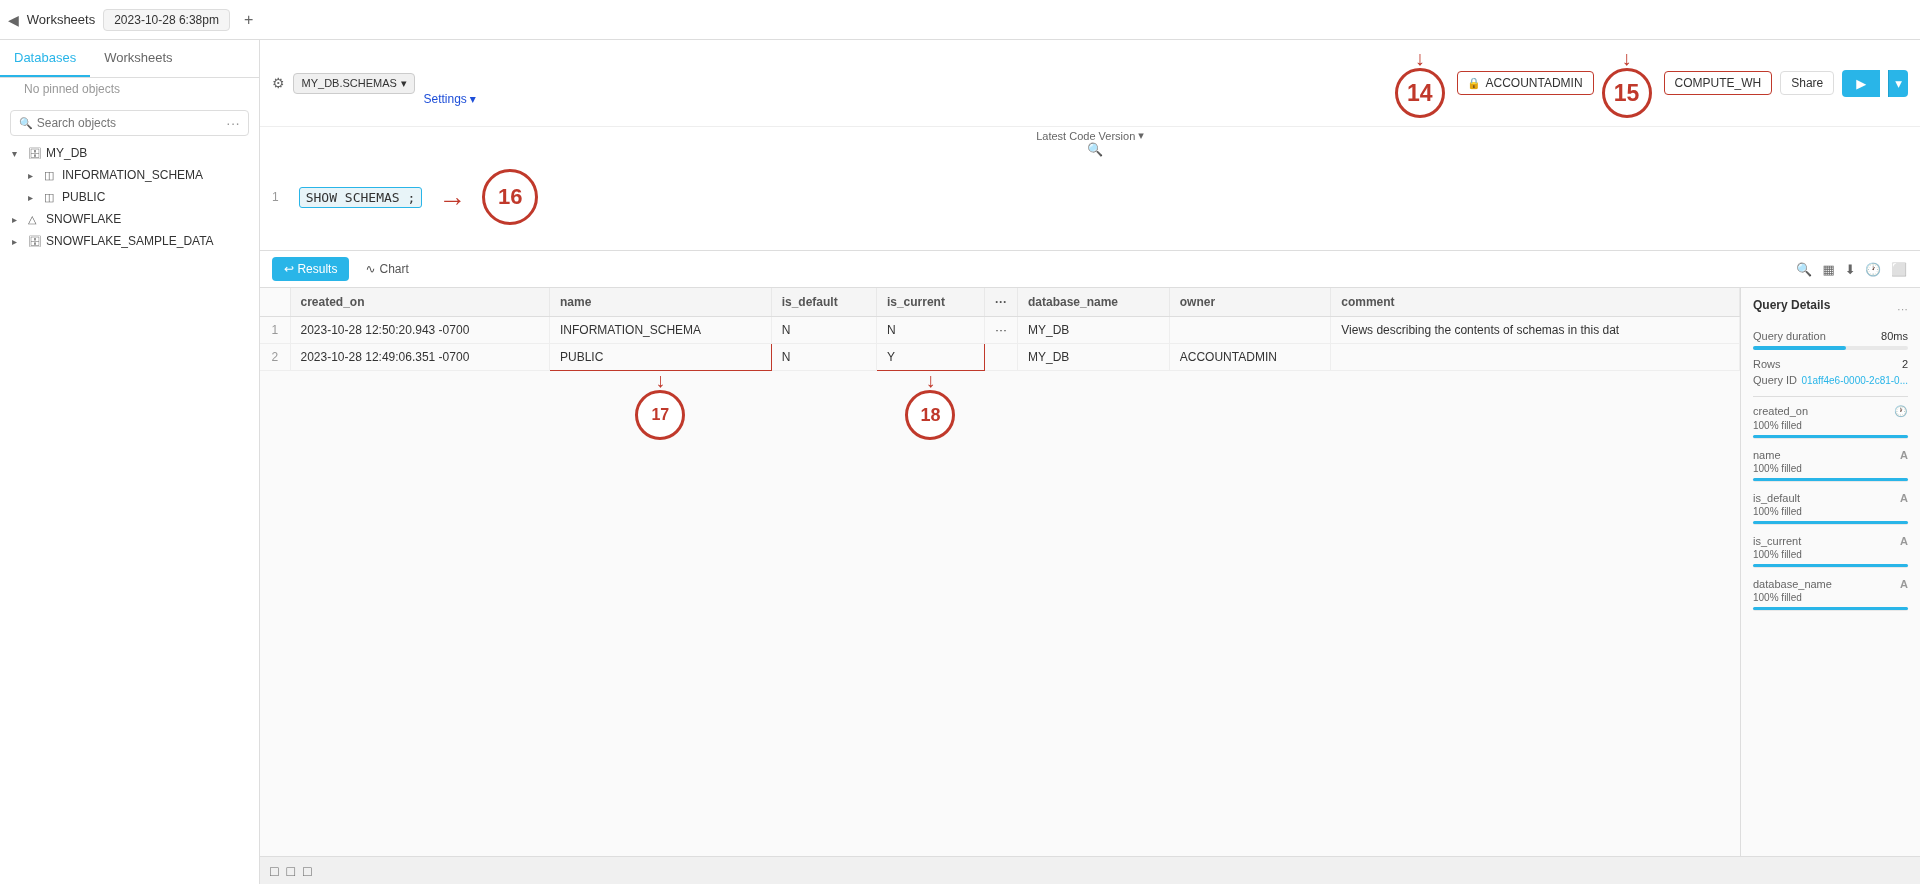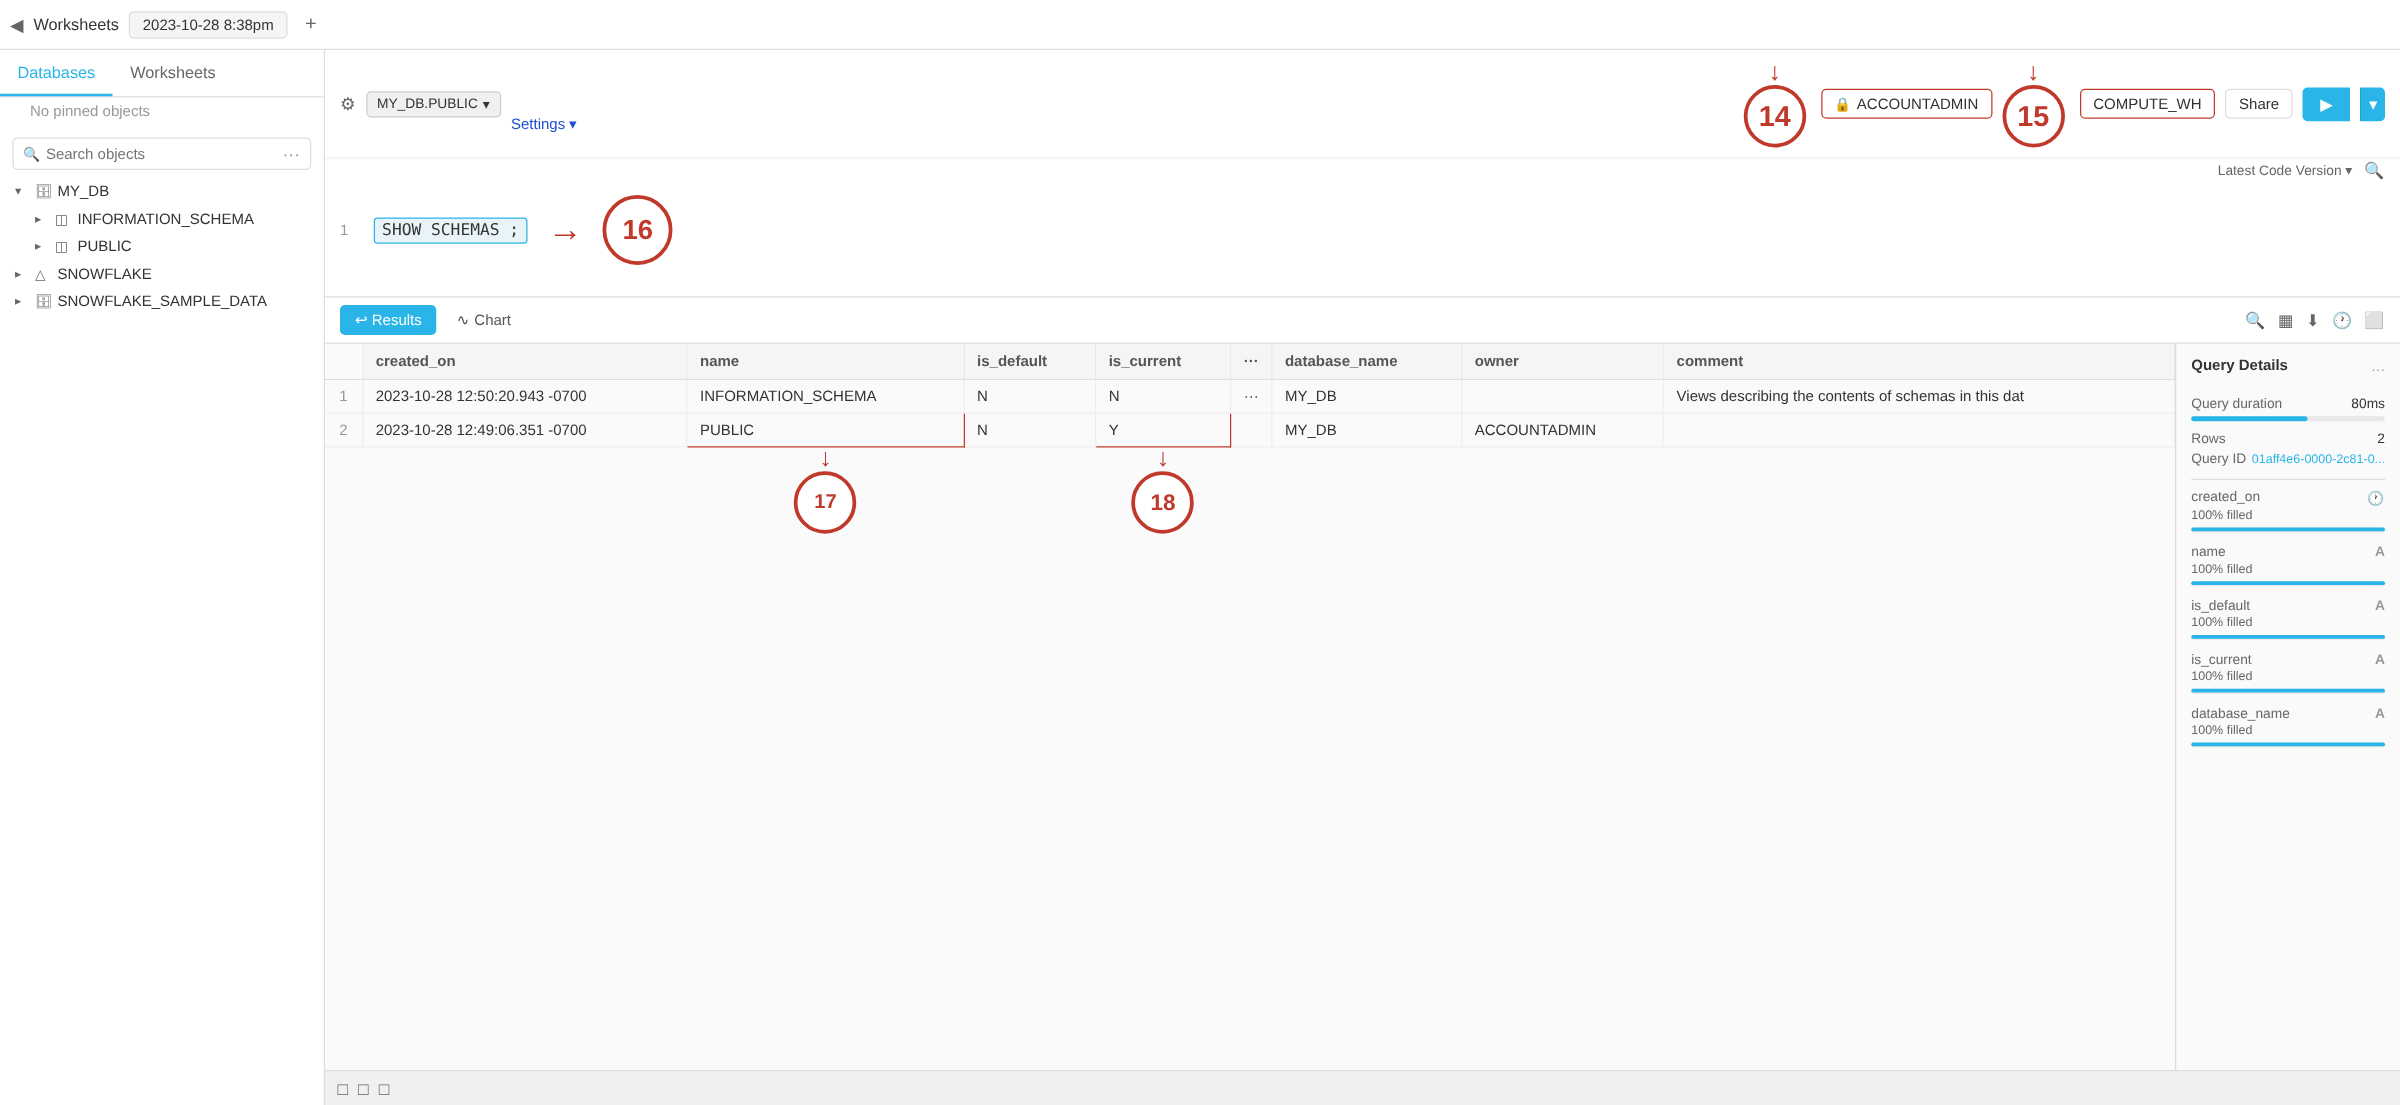--- a/index.html
+++ b/index.html
@@ -88,21 +88,21 @@
     .header-wrapper { position: relative; background: #fff; }
     .header-row { display: flex; align-items: center; padding: 8px 12px; border-bottom: 1px solid #eee; }
     .latest-code { font-size: 11px; color: #666; display: flex; align-items: center; gap: 3px; cursor: pointer; }
   </style>
 </head>
 <body>
 
 <div class="top-bar">
   <span class="top-bar-back">◀</span>
   <span style="font-size:13px;color:#333;">Worksheets</span>
-  <div class="top-bar-tab">2023-10-28 8:38pm</div>
+  <div class="top-bar-tab">2023-10-28 6:38pm</div>
   <span class="top-bar-add">+</span>
 </div>
 
 <div class="main-layout">
 
   <div class="sidebar">
     <div class="sidebar-tabs">
       <div class="sidebar-tab active">Databases</div>
       <div class="sidebar-tab">Worksheets</div>
     </div>
@@ -141,21 +141,21 @@
       </div>
     </div>
   </div>
 
   <div class="content-area" style="position:relative;">
 
     <div class="header-wrapper">
       <div class="header-row">
         <span style="color:#666;font-size:14px;cursor:pointer;margin-right:8px;">⚙</span>
         <div class="db-badge">
-          <span>MY_DB.PUBLIC</span>
+          <span>MY_DB.SCHEMAS</span>
           <span>▾</span>
         </div>
         <div class="settings-btn" style="margin-left:8px;">
           <span>Settings</span>
           <span>▾</span>
         </div>
 
         <div style="margin-left:auto;display:flex;align-items:center;gap:8px;">
 
           <div style="display:flex;flex-direction:column;align-items:center;margin-right:4px;">
@@ -169,21 +169,21 @@
           <div style="display:flex;flex-direction:column;align-items:center;margin-right:4px;">
             <div style="color:#c0392b;font-size:20px;line-height:1;">↓</div>
             <div class="ann-circle">15</div>
           </div>
           <button class="compute-btn">COMPUTE_WH</button>
           <button class="share-btn">Share</button>
           <button class="run-btn">▶</button>
           <button class="run-dropdown">▾</button>
         </div>
       </div>
-      <div style="display:flex;align-items:center;justify-content:flex-end;padding:2px 12px 4px;background:#fff;">
+      <div style="display:flex;align-items:center;justify-content:flex-end;padding:2px 12px 4px;background:#fff;flex-direction:column;">
         <div class="latest-code">
           <span>Latest Code Version</span>
           <span>▾</span>
         </div>
         <span style="color:#999;font-size:13px;margin-left:10px;cursor:pointer;">🔍</span>
       </div>
     </div>
 
     <div class="editor-area">
       <div class="code-line">

